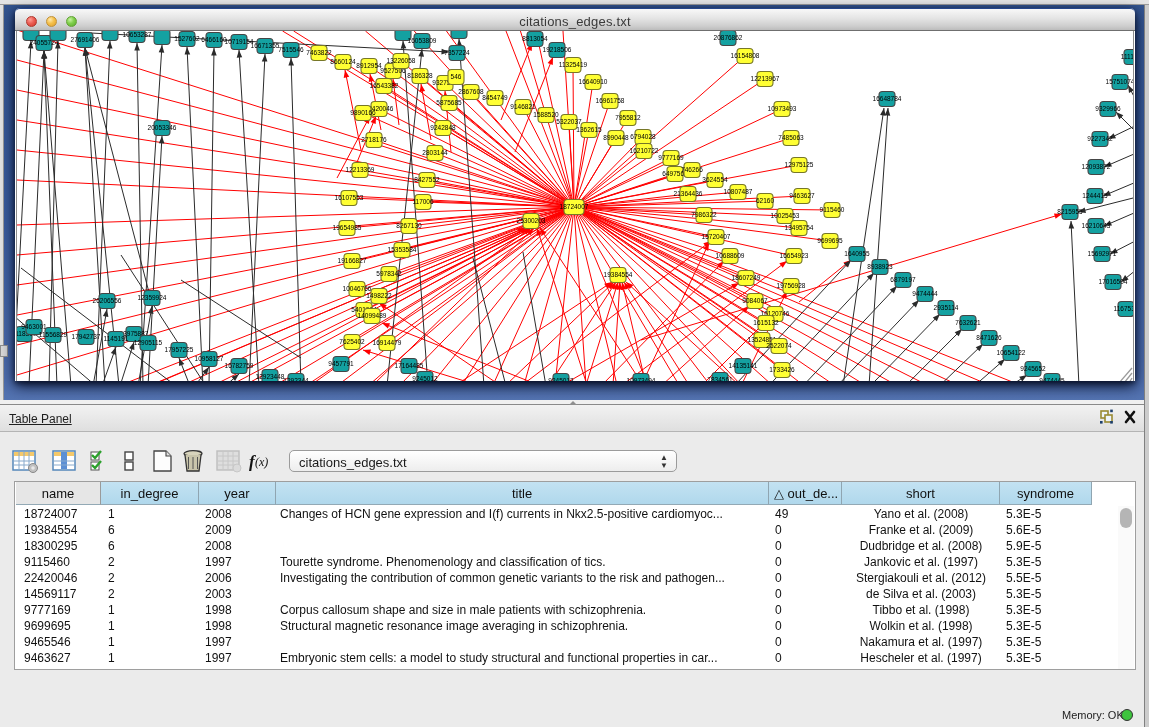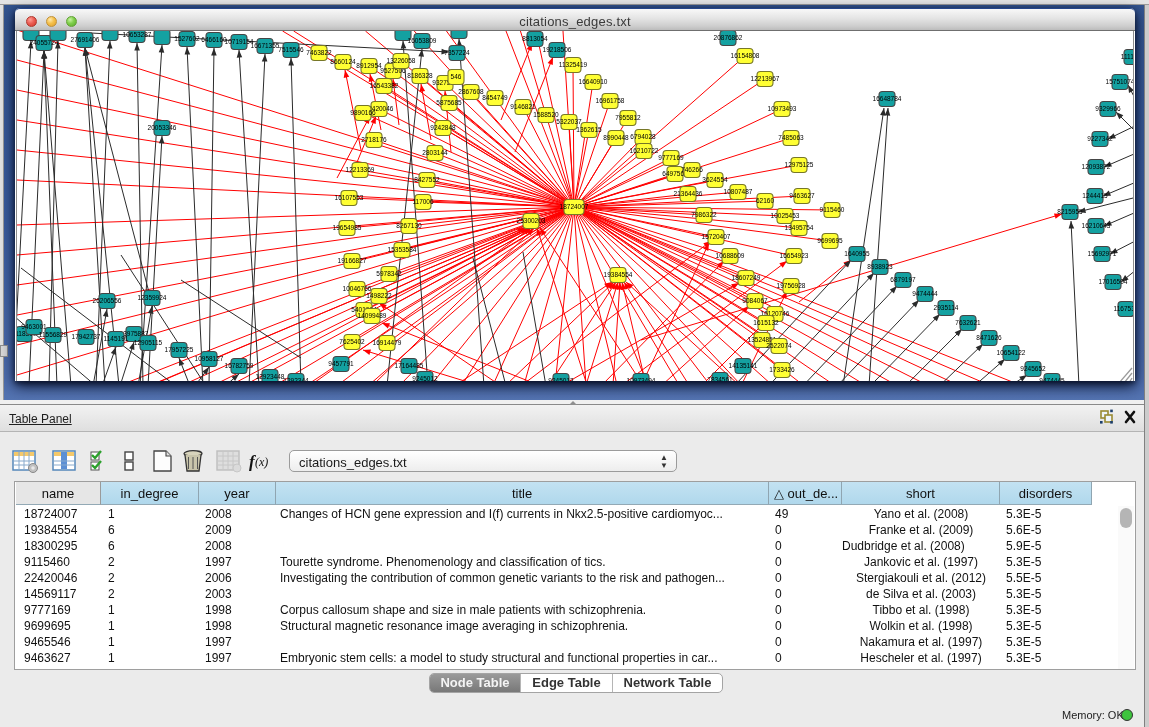--- a/index.html
+++ b/index.html
@@ -783,39 +783,39 @@
       <span>citations_edges.txt</span>
       <div class="arr">▲<br>▼</div>
     </div>
  <div id="tblbox"></div>
  <div class="hcell" style="left:16px;width:85px;background:#e6e6e6;border-right:1px solid #9a9a9a">name</div>
  <div class="hcell" style="left:101px;width:98px">in_degree</div>
  <div class="hcell" style="left:199px;width:77px">year</div>
  <div class="hcell" style="left:276px;width:493px">title</div>
  <div class="hcell" style="left:769px;width:73px;text-align:left;padding-left:5px">△ out_de...</div>
  <div class="hcell" style="left:842px;width:158px">short</div>
- <div class="hcell" style="left:1000px;width:92px">disorders</div>
+ <div class="hcell" style="left:1000px;width:92px">syndrome</div>
  <div class="cell" style="left:24px;top:506px;width:80px">18724007</div>
 <div class="cell" style="left:108px;top:506px;width:80px">1</div>
 <div class="cell" style="left:205px;top:506px;width:60px">2008</div>
 <div class="cell" style="left:280px;top:506px;width:487px">Changes of HCN gene expression and I(f) currents in Nkx2.5-positive cardiomyoc...</div>
 <div class="cell" style="left:775px;top:506px;width:60px">49</div>
 <div class="cell" style="left:842px;top:506px;width:158px;text-align:center">Yano et al. (2008)</div>
 <div class="cell" style="left:1006px;top:506px;width:80px">5.3E-5</div>
 <div class="cell" style="left:24px;top:522px;width:80px">19384554</div>
 <div class="cell" style="left:108px;top:522px;width:80px">6</div>
 <div class="cell" style="left:205px;top:522px;width:60px">2009</div>
 <div class="cell" style="left:775px;top:522px;width:60px">0</div>
 <div class="cell" style="left:842px;top:522px;width:158px;text-align:center">Franke et al. (2009)</div>
 <div class="cell" style="left:1006px;top:522px;width:80px">5.6E-5</div>
 <div class="cell" style="left:24px;top:538px;width:80px">18300295</div>
 <div class="cell" style="left:108px;top:538px;width:80px">6</div>
 <div class="cell" style="left:205px;top:538px;width:60px">2008</div>
 <div class="cell" style="left:775px;top:538px;width:60px">0</div>
-<div class="cell" style="left:842px;top:538px;width:158px;text-align:left">Dudbridge et al. (2008)</div>
+<div class="cell" style="left:842px;top:538px;width:158px;text-align:center">Dudbridge et al. (2008)</div>
 <div class="cell" style="left:1006px;top:538px;width:80px">5.9E-5</div>
 <div class="cell" style="left:24px;top:554px;width:80px">9115460</div>
 <div class="cell" style="left:108px;top:554px;width:80px">2</div>
 <div class="cell" style="left:205px;top:554px;width:60px">1997</div>
 <div class="cell" style="left:280px;top:554px;width:487px">Tourette syndrome. Phenomenology and classification of tics.</div>
 <div class="cell" style="left:775px;top:554px;width:60px">0</div>
 <div class="cell" style="left:842px;top:554px;width:158px;text-align:center">Jankovic et al. (1997)</div>
 <div class="cell" style="left:1006px;top:554px;width:80px">5.3E-5</div>
 <div class="cell" style="left:24px;top:570px;width:80px">22420046</div>
 <div class="cell" style="left:108px;top:570px;width:80px">2</div>
@@ -852,20 +852,15 @@
 <div class="cell" style="left:1006px;top:634px;width:80px">5.3E-5</div>
 <div class="cell" style="left:24px;top:650px;width:80px">9463627</div>
 <div class="cell" style="left:108px;top:650px;width:80px">1</div>
 <div class="cell" style="left:205px;top:650px;width:60px">1997</div>
 <div class="cell" style="left:280px;top:650px;width:487px">Embryonic stem cells: a model to study structural and functional properties in car...</div>
 <div class="cell" style="left:775px;top:650px;width:60px">0</div>
 <div class="cell" style="left:842px;top:650px;width:158px;text-align:center">Hescheler et al. (1997)</div>
 <div class="cell" style="left:1006px;top:650px;width:80px">5.3E-5</div>
  <div id="vscroll"></div>
     <div id="vthumb"></div>
- <div id="tabs">
-   <div class="seg" id="seg1">Node Table</div>
-   <div class="seg" id="seg2">Edge Table</div>
-   <div class="seg" id="seg3">Network Table</div>
- </div>
  <div id="mem">Memory: OK</div>
     <div id="memdot"></div>
  <div id="rightstrip"></div>
 </div>
 </body></html>

